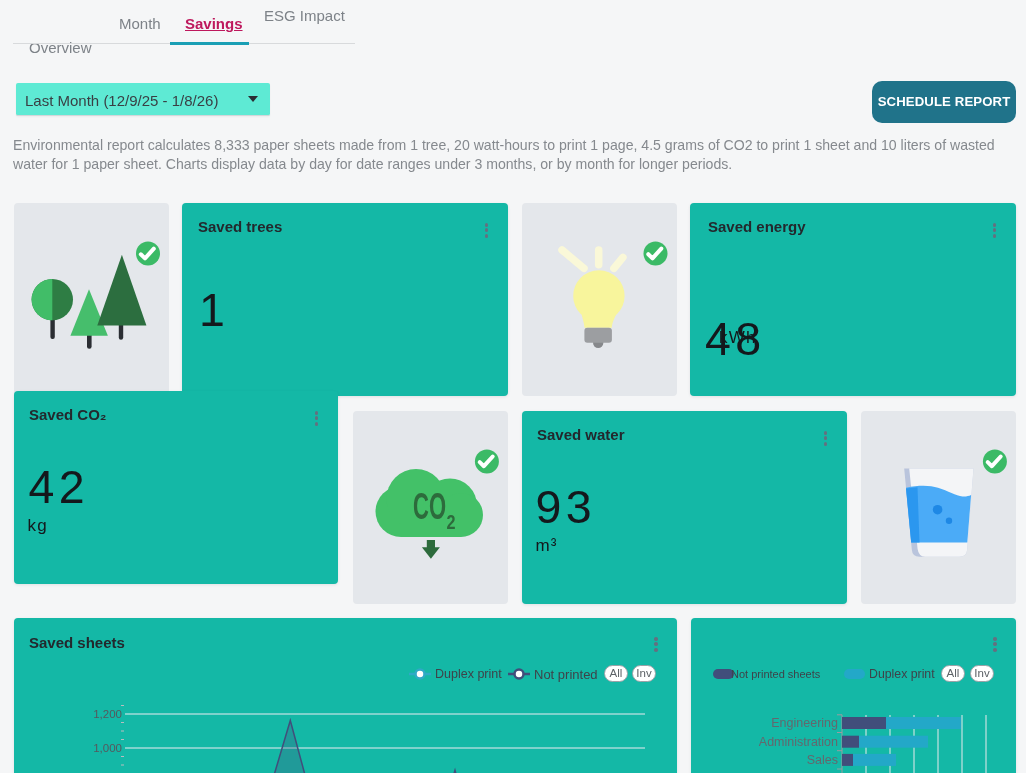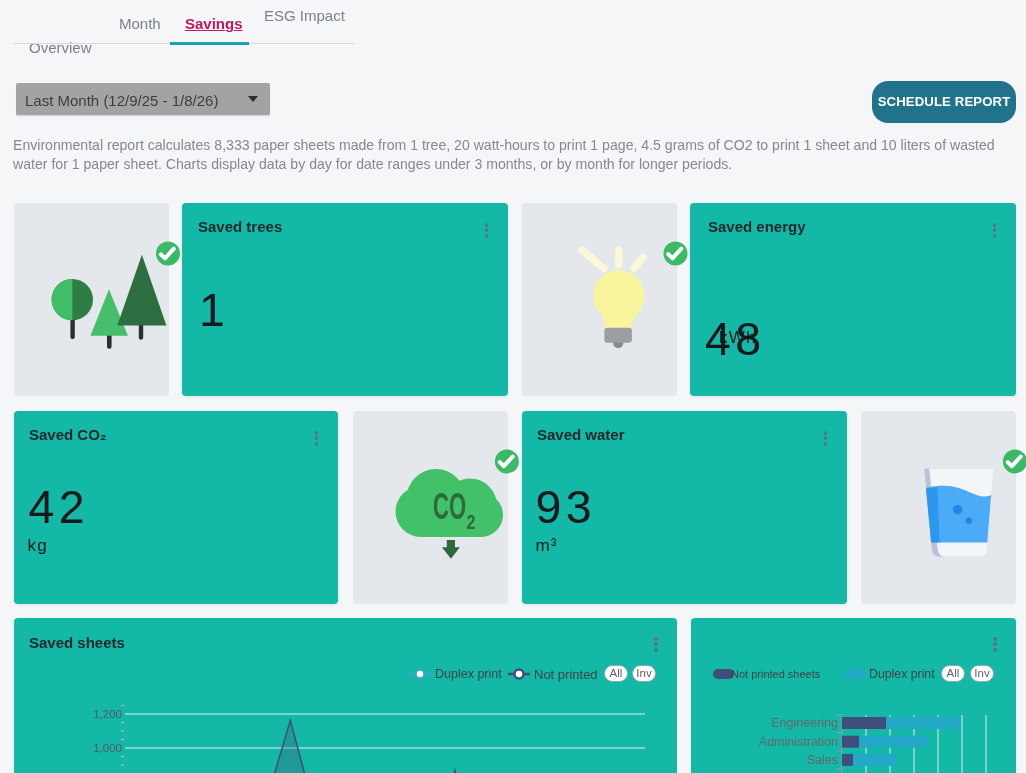--- a/index.html
+++ b/index.html
@@ -1,44 +1,44 @@
 <!DOCTYPE html>
 <html><head>
 <meta charset="utf-8">
 <style>
 * { margin:0; padding:0; box-sizing:border-box; }
 html,body { width:1026px; height:773px; overflow:hidden; background:#f5f6f7; font-family:"Liberation Sans", sans-serif; }
 .abs { position:absolute; }
 .card { position:absolute; background:#14b8a6; border-radius:4px; box-shadow:0 1px 3px rgba(40,50,60,.10); }
-.imgcard { position:absolute; background:#e4e7eb; border-radius:4px;padding-left:20px; }
+.imgcard { position:absolute; background:#e4e7eb; border-radius:4px; }
 .title { position:absolute; font-size:15px; font-weight:bold; color:#23282d; line-height:15px; white-space:nowrap; }
 .kebab { position:absolute; width:4px; }
 .kebab span { display:block; width:3.6px; height:3.6px; border-radius:50%; background:#637180; margin-bottom:1.9px; }
 .num { position:absolute; font-size:46.5px; line-height:46.5px; color:#14181c; letter-spacing:4.5px; }
 .unit { position:absolute; font-size:17px; line-height:17px; color:#14181c; letter-spacing:1.2px; }
 .tab { position:absolute; font-size:15px; color:#7d8288; line-height:15px; }
 .pill { position:absolute; width:24px; height:17px; border:1px solid #9ba1a6; border-radius:9px; color:#5d6267; font-size:11.5px; text-align:center; line-height:15px; background:#fff; }
 .leg { position:absolute; font-size:13px; color:#3e434a; line-height:13px; }
 </style>
 </head>
 <body>
 
 <div class="tab" style="left:29px; top:4px;margin-top:36px;">Overview</div>
 <div class="tab" style="left:119px; top:16px;">Month</div>
 <div class="tab" style="left:185px; top:16px; color:#be185d; font-weight:bold;text-decoration:underline;">Savings</div>
 <div class="tab" style="left:264px; top:8px;">ESG Impact</div>
 <div class="abs" style="left:13px; top:43px; width:342px; height:1px; background:#d8dadc;"></div>
 <div class="abs" style="left:170px; top:42px; width:79px; height:3px; background:#1a9fb5;"></div>
 
-<div class="abs" style="left:16px; top:83px; width:254px; height:33px; background:#a3a3a3; border-radius:2px; border-bottom:1px solid #d4d7da; box-shadow:0 1px 2px rgba(40,50,60,.05);">
+<div class="abs" style="left:16px; top:83px; width:254px; height:33px; background:#5eead4; border-radius:2px; border-bottom:1px solid #d4d7da; box-shadow:0 1px 2px rgba(40,50,60,.05);">
   <div class="abs" style="left:9px; top:9px; font-size:15px; color:#3a3f44;">Last Month (12/9/25 - 1/8/26)</div>
   <div class="abs" style="right:12px; top:13px; width:0; height:0; border-left:5px solid transparent; border-right:5px solid transparent; border-top:6px solid #2a2e33;"></div>
 </div>
 
-<div class="abs" style="left:872px; top:81px; width:144px; height:42px; background:#20738a; border-radius:16px; color:#fff; font-size:13.2px; font-weight:bold; letter-spacing:0.1px; text-align:center; line-height:42px;">SCHEDULE REPORT</div>
+<div class="abs" style="left:872px; top:81px; width:144px; height:42px; background:#20738a; border-radius:10px; color:#fff; font-size:13.2px; font-weight:bold; letter-spacing:0.1px; text-align:center; line-height:42px;">SCHEDULE REPORT</div>
 
 <div class="abs" style="left:13px; top:136px; font-size:14.1px; color:#85898e; line-height:18.5px; white-space:nowrap;">Environmental report calculates 8,333 paper sheets made from 1 tree, 20 watt-hours to print 1 page, 4.5 grams of CO2 to print 1 sheet and 10 liters of wasted<br>water for 1 paper sheet. Charts display data by day for date ranges under 3 months, or by month for longer periods.</div>
 
 <div class="imgcard" style="left:14px; top:203px; width:155px; height:193px;">
   <svg width="155" height="193" viewBox="0 0 155 193">
     <rect x="36.4" y="112" width="4.4" height="24" rx="2" fill="#2b2e33"></rect>
     <circle cx="38.3" cy="96.6" r="20.7" fill="#2e7d44"></circle>
     <path d="M38.3 75.9 A20.7 20.7 0 0 0 38.3 117.3 Z" fill="#41bd68"></path>
     <rect x="73" y="130" width="4.6" height="15.7" rx="2.2" fill="#2b2e33"></rect>
     <rect x="104.8" y="119" width="4.4" height="17.7" rx="2.2" fill="#2b2e33"></rect>
@@ -79,21 +79,21 @@
   <div class="title" style="left:18px; top:16px;">Saved energy</div>
   <div class="kebab" style="right:19.5px; top:20px;">
       <span></span>
       <span></span>
       <span></span>
     </div>
   <div class="num" style="left:15px; top:73px;margin-top:40px;">48</div>
   <div class="unit" style="left:29px; top:126px;">kWh</div>
 </div>
 
-<div class="card" style="left:14px; top:411px; width:324px; height:193px;">
+<div class="card" style="left:14px; top:391px; width:324px; height:193px;">
   <div class="title" style="left:15px; top:16px;">Saved CO₂</div>
   <div class="kebab" style="right:19.5px; top:20px;">
       <span></span>
       <span></span>
       <span></span>
     </div>
   <div class="num" style="left:14.5px; top:73px;">42</div>
   <div class="unit" style="left:13.5px; top:126px;">kg</div>
 </div>
 

